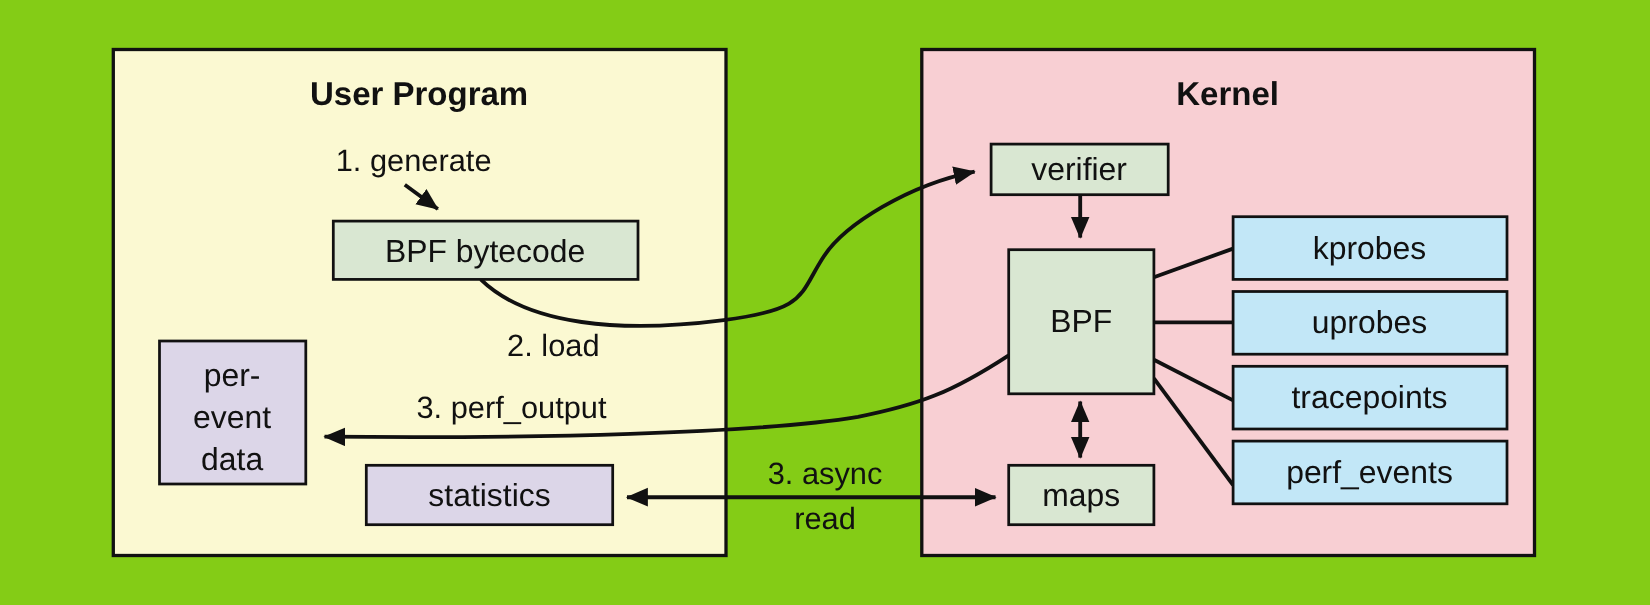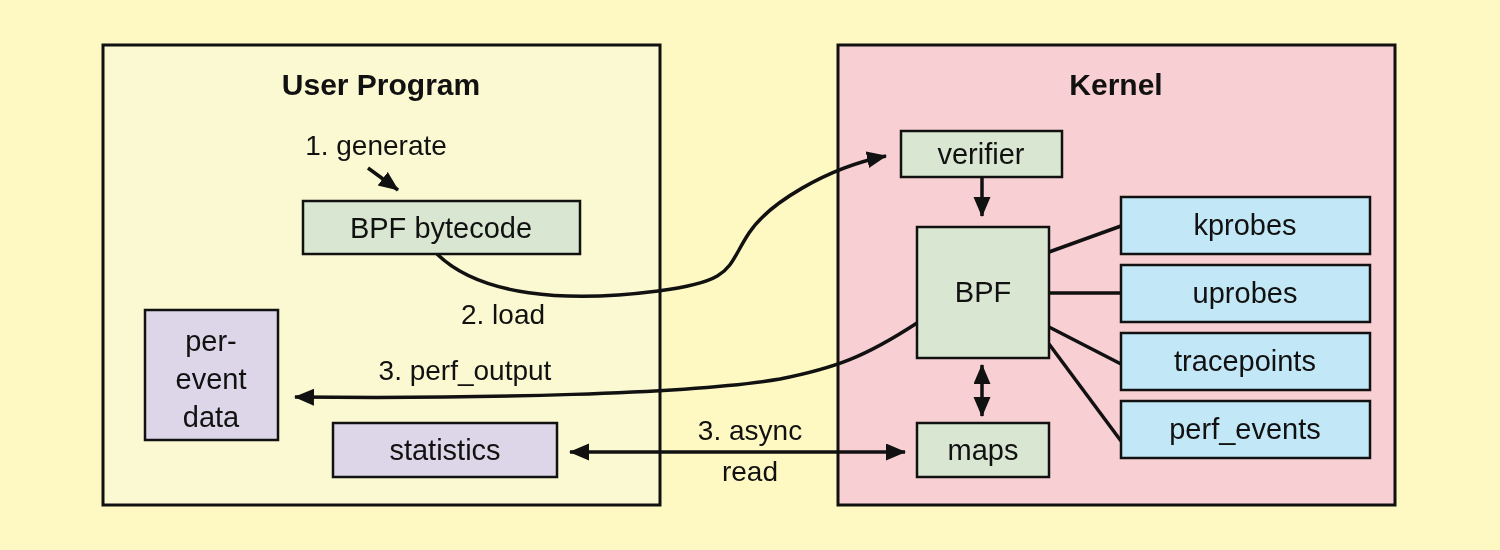--- a/index.html
+++ b/index.html
@@ -4,21 +4,21 @@
 <style>
   html, body {
     margin: 0;
     padding: 0;
     background: #ffffff;
   }
   .canvas {
     position: relative;
     width: 1500px;
     height: 550px;
-    background: #fef9c3;
+    background: #84cc16;
     overflow: hidden;
   }
   svg {
     display: block;
     width: 1500px;
     height: 550px;
   }
   svg text {
     font-family: "Liberation Sans", "DejaVu Sans", sans-serif;
     fill: #111111;

